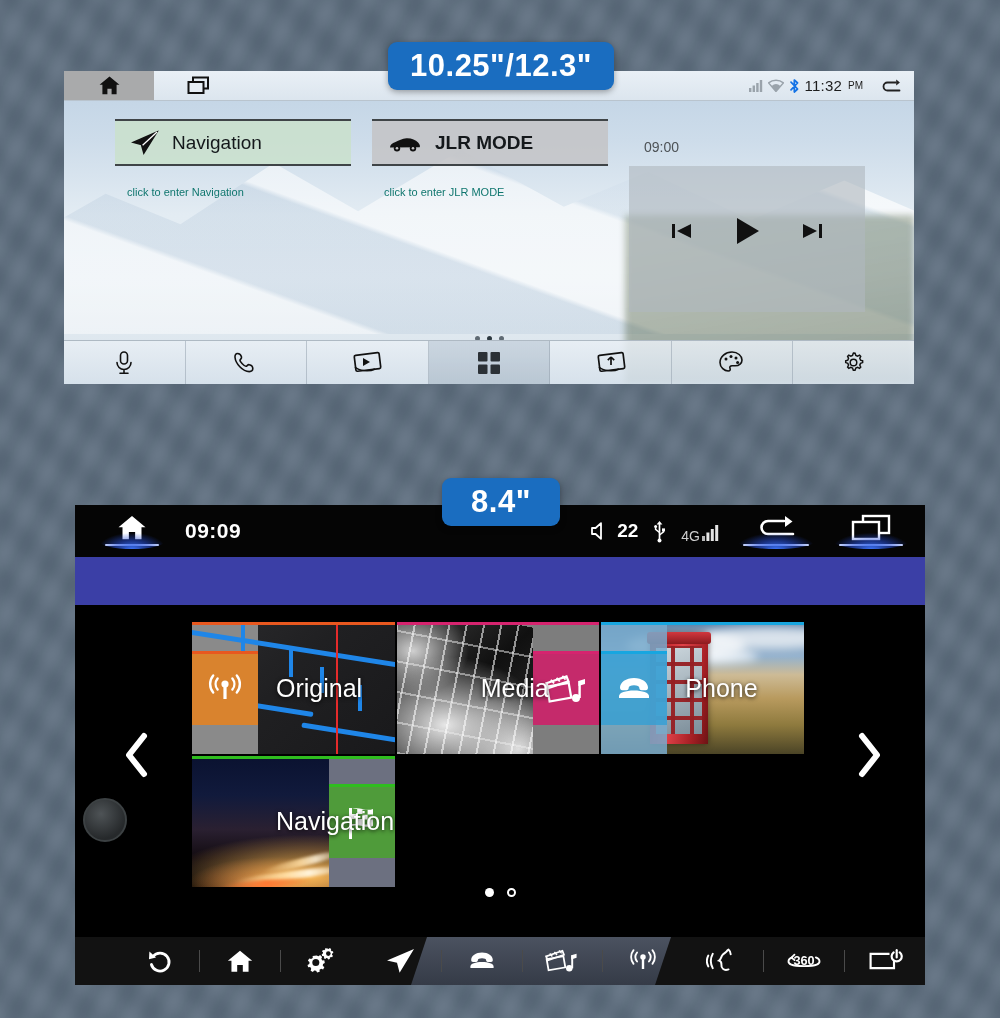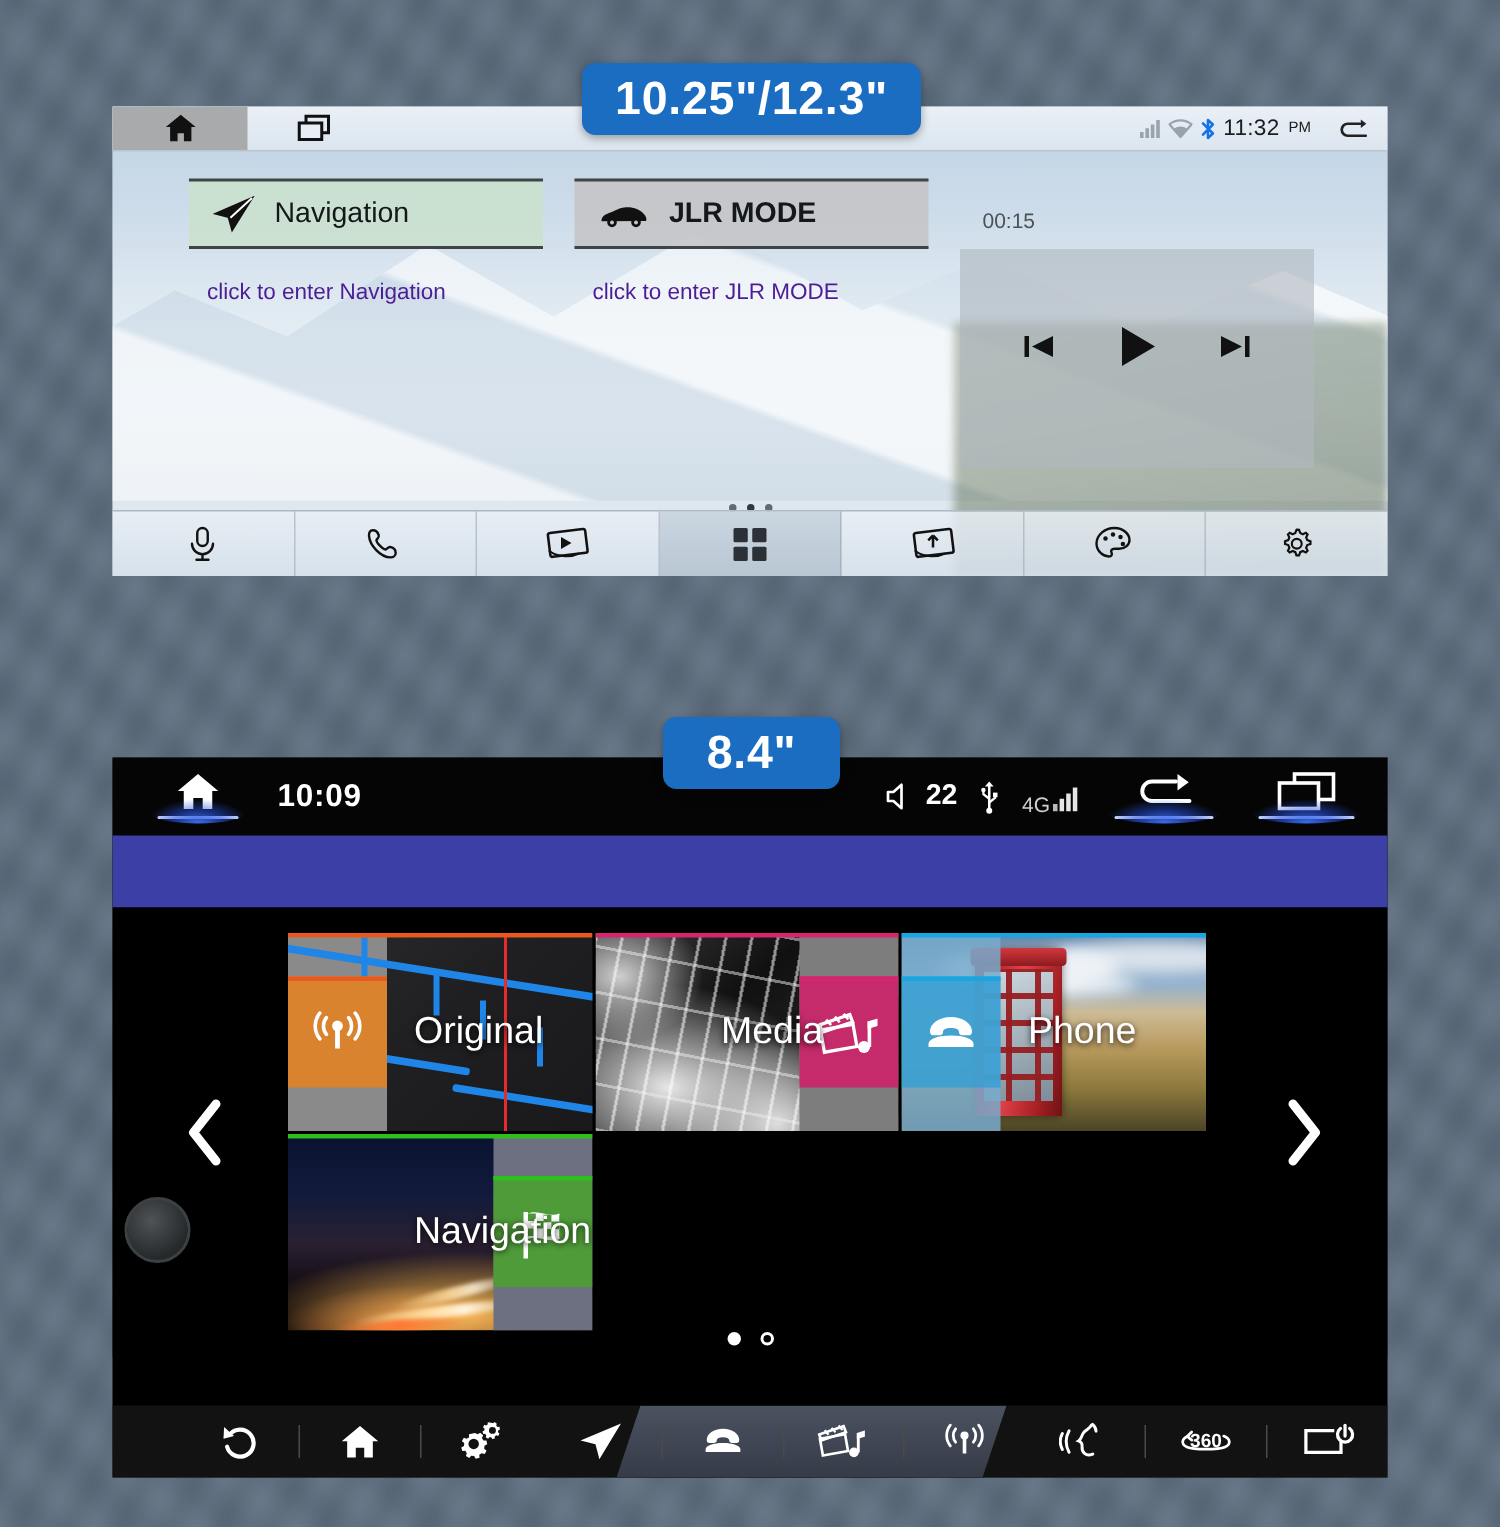--- a/index.html
+++ b/index.html
@@ -30,21 +30,21 @@
     position: absolute; inset: -10px;
     background:
       repeating-linear-gradient(118deg, rgba(255,255,255,.07) 0 14px, rgba(0,0,0,.06) 14px 30px),
       repeating-linear-gradient(42deg, rgba(255,255,255,.05) 0 22px, rgba(0,0,0,.05) 22px 44px);
     filter: blur(6px);
     opacity: .85;
   }
 
   
   #unit-top {
-    position: absolute; left: 75px; top: 71px;
+    position: absolute; left: 64px; top: 71px;
     width: 850px; height: 313px;
     overflow: hidden;
     background: #ccd7e2;
   }
   
   #unit-top .wall {
     position: absolute; inset: 0;
     background:
       linear-gradient(180deg, #bfd2e4 0%, #cddcea 22%, #e3ecf3 46%, #e8eff5 66%, #d7e2ea 100%);
   }
@@ -87,21 +87,21 @@
     display: flex; gap: 21px; padding: 18px 29px 0 51px;
   }
   .t-card { width: 236px; position: relative; }
   .t-card .hd {
     height: 47px; display: flex; align-items: center; gap: 13px;
     padding-left: 16px;
     border-top: 2px solid #3f4447; border-bottom: 2px solid #3f4447;
   }
   .t-card .hd .title { font-size: 19px; color: #14181b; }
   .t-card .body { padding: 20px 0 0 12px; }
-  .t-card .hint { font-size: 15px; color: #4c1d95; }
+  .t-card .hint { font-size: 11px; color: #0f766e; }
   .t-card .tm { font-size: 14px; color: #4d5256; padding-left: 3px; }
   .t-card.nav .hd { background: rgba(201,224,203,.82); }
   .t-card.jlr .hd { background: rgba(196,196,198,.86); font-weight: bold; }
   .t-card.mus .hd { background: rgba(190,205,220,.55); }
   .t-card.mus { }
   .t-card.mus .panel {
     position: absolute; left: 0; top: 47px; width: 236px; height: 146px;
     background: rgba(176,184,191,.62);
   }
   .t-ctrls {
@@ -379,21 +379,21 @@
         <span class="title">JLR MODE</span>
       </div>
       <div class="body">
         <div class="hint">click to enter JLR MODE</div>
       </div>
     </div>
 
     <div class="t-card mus">
       <div class="panel"></div>
       <div class="body" style="position:relative;z-index:2">
-        <div class="tm">00:15</div>
+        <div class="tm">09:00</div>
       </div>
       <div class="t-ctrls">
         <span>
           <svg width="26" height="22" viewBox="0 0 26 22">
               <rect x="3" y="4" width="3" height="14" fill="#111"></rect>
               <path d="M22 4 22 18 8 11z" fill="#111"></path>
             </svg>
         </span>
         <span>
           <svg width="34" height="32" viewBox="0 0 34 32">
@@ -486,21 +486,21 @@
 
   <div class="b-status">
     <span class="glowbox">
       <span>
         <svg width="34" height="30" viewBox="0 0 24 24">
             <path class="wh" d="M12 2.4 1.2 11.4h3.2V21h5.1v-5.8h5v5.8h5.1v-9.6h3.2z"></path>
           </svg>
       </span>
       <span class="bar"></span>
     </span>
-    <span class="clock">10:09</span>
+    <span class="clock">09:09</span>
 
     <span class="b-right">
       <span class="b-vol">
         <span>
           <svg width="23" height="22" viewBox="0 0 23 22">
             <path d="M3 8h3.6L12 3.2v15.6L6.6 14H3z" fill="none" stroke="#fff" stroke-width="1.8" stroke-linejoin="round"></path>
           </svg>
         </span>
         <span>22</span>
       </span>

